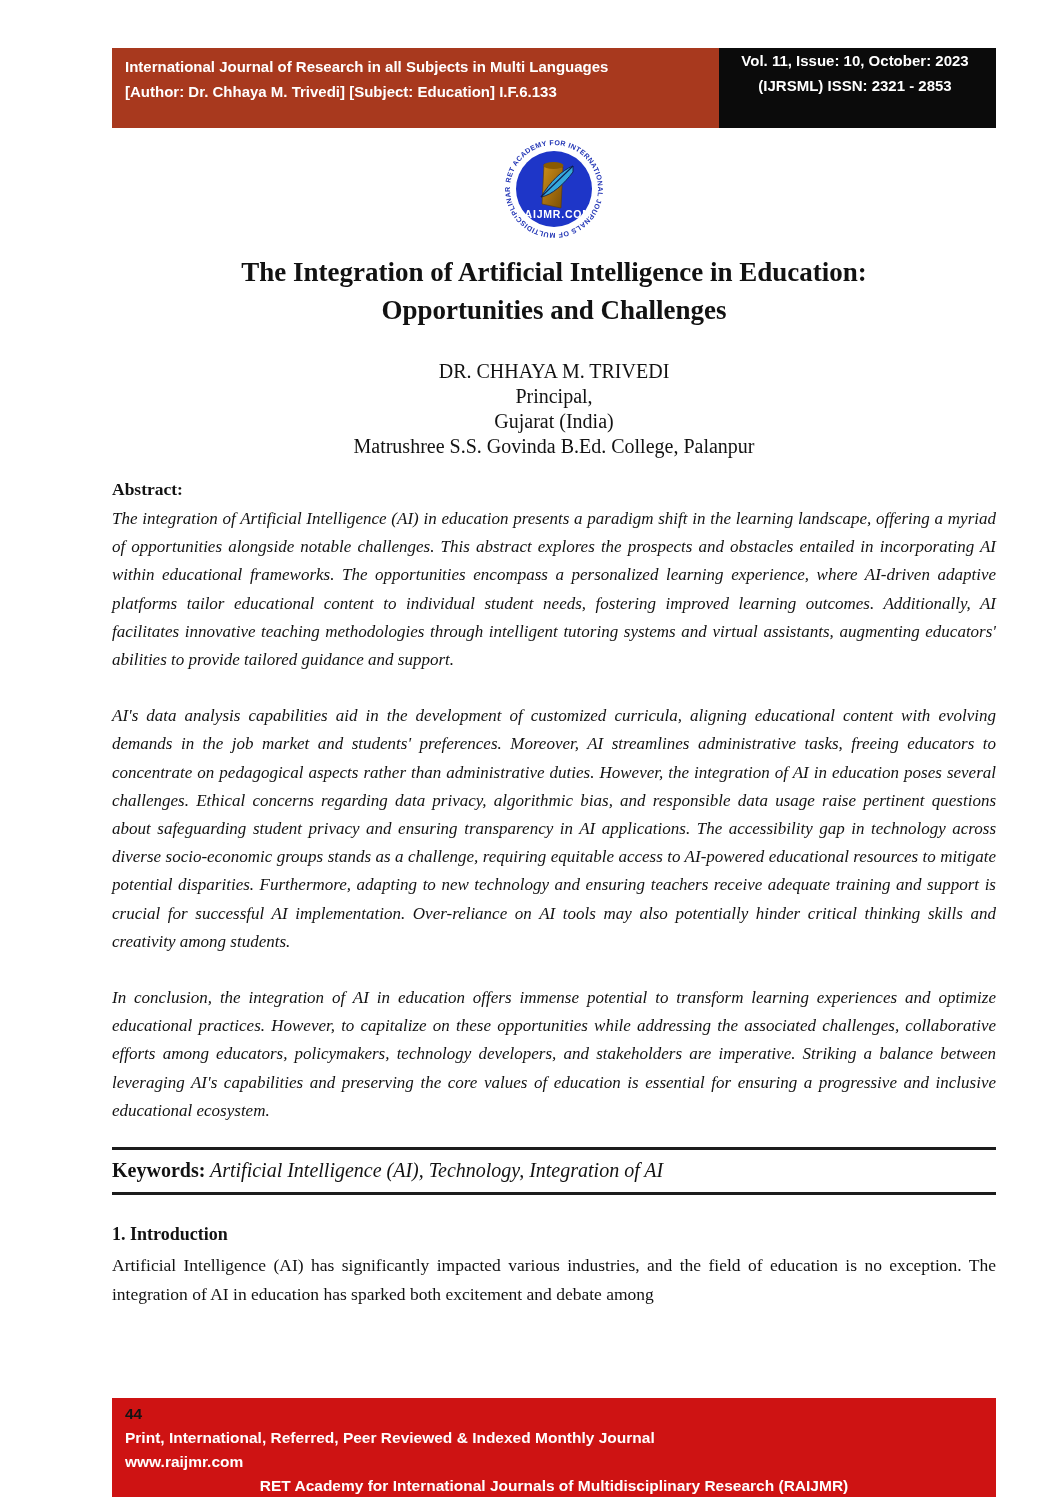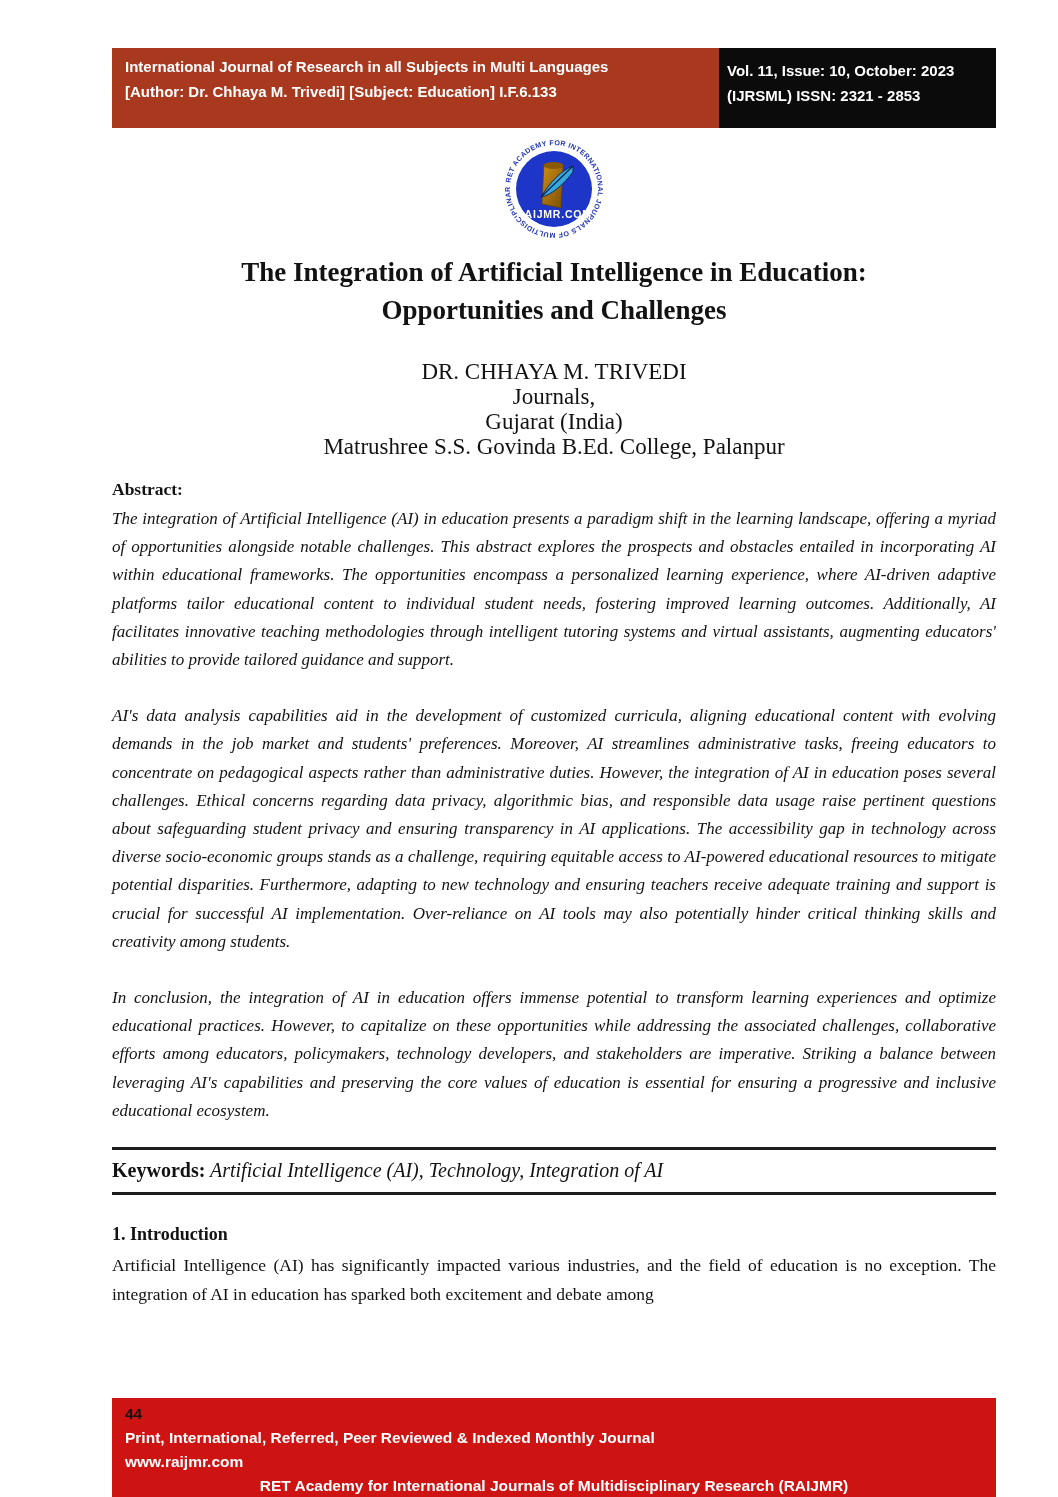--- a/index.html
+++ b/index.html
@@ -11,28 +11,28 @@
   .content { position:absolute; left:112px; top:48px; width:884px; }
 
   
   .header { display:flex; width:100%; }
   .header div p {
     margin:0; color:#ffffff;
     font-family:"Liberation Sans", sans-serif; font-weight:bold;
     font-size:15px; line-height:25px; white-space:nowrap;
   }
   .header-left  { background:#A8391E; flex:1 1 auto; padding:6px 10px 24px 13px; }
-  .header-right { background:#0B0B0B; width:256px; padding:10px 13px 7px 8px; text-align:left; }
+  .header-right { background:#0B0B0B; width:256px; padding:0 13px 7px 8px; text-align:center; }
 
   
   .logo-wrap { text-align:center; margin-top:5px; height:112px; }
 
   
   .title { text-align:center; font-weight:bold; font-size:27px; line-height:38px; margin-top:8px; }
-  .author { text-align:center; font-size:23px; line-height:25px; margin-top:30px; }
+  .author { text-align:center; font-size:20px; line-height:25px; margin-top:30px; }
   .author p { margin:0; }
 
   
   .abstract-heading { font-weight:bold; font-size:17.5px; margin-top:18px; line-height:25px; }
   .para {
     font-style:italic; font-size:17px; line-height:28.2px;
     text-align:justify; margin:3px 0 28px 0;
   }
 
   
@@ -98,21 +98,21 @@
       </svg>
     </div>
 
     <div class="title">
       <div>The Integration of Artificial Intelligence in Education:</div>
       <div>Opportunities and Challenges</div>
     </div>
 
     <div class="author">
       <p>DR. CHHAYA M. TRIVEDI</p>
-      <p>Journals,</p>
+      <p>Principal,</p>
       <p>Gujarat (India)</p>
       <p>Matrushree S.S. Govinda B.Ed. College, Palanpur</p>
     </div>
 
     <div class="abstract-heading">Abstract:</div>
     <p class="para">The integration of Artificial Intelligence (AI) in education presents a paradigm shift in the learning landscape, offering a myriad of opportunities alongside notable challenges. This abstract explores the prospects and obstacles entailed in incorporating AI within educational frameworks. The opportunities encompass a personalized learning experience, where AI-driven adaptive platforms tailor educational content to individual student needs, fostering improved learning outcomes. Additionally, AI facilitates innovative teaching methodologies through intelligent tutoring systems and virtual assistants, augmenting educators' abilities to provide tailored guidance and support.</p>
     <p class="para">AI's data analysis capabilities aid in the development of customized curricula, aligning educational content with evolving demands in the job market and students' preferences. Moreover, AI streamlines administrative tasks, freeing educators to concentrate on pedagogical aspects rather than administrative duties. However, the integration of AI in education poses several challenges. Ethical concerns regarding data privacy, algorithmic bias, and responsible data usage raise pertinent questions about safeguarding student privacy and ensuring transparency in AI applications. The accessibility gap in technology across diverse socio-economic groups stands as a challenge, requiring equitable access to AI-powered educational resources to mitigate potential disparities. Furthermore, adapting to new technology and ensuring teachers receive adequate training and support is crucial for successful AI implementation. Over-reliance on AI tools may also potentially hinder critical thinking skills and creativity among students.</p>
     <p class="para">In conclusion, the integration of AI in education offers immense potential to transform learning experiences and optimize educational practices. However, to capitalize on these opportunities while addressing the associated challenges, collaborative efforts among educators, policymakers, technology developers, and stakeholders are imperative. Striking a balance between leveraging AI's capabilities and preserving the core values of education is essential for ensuring a progressive and inclusive educational ecosystem.</p>
 
     <div class="keywords">

